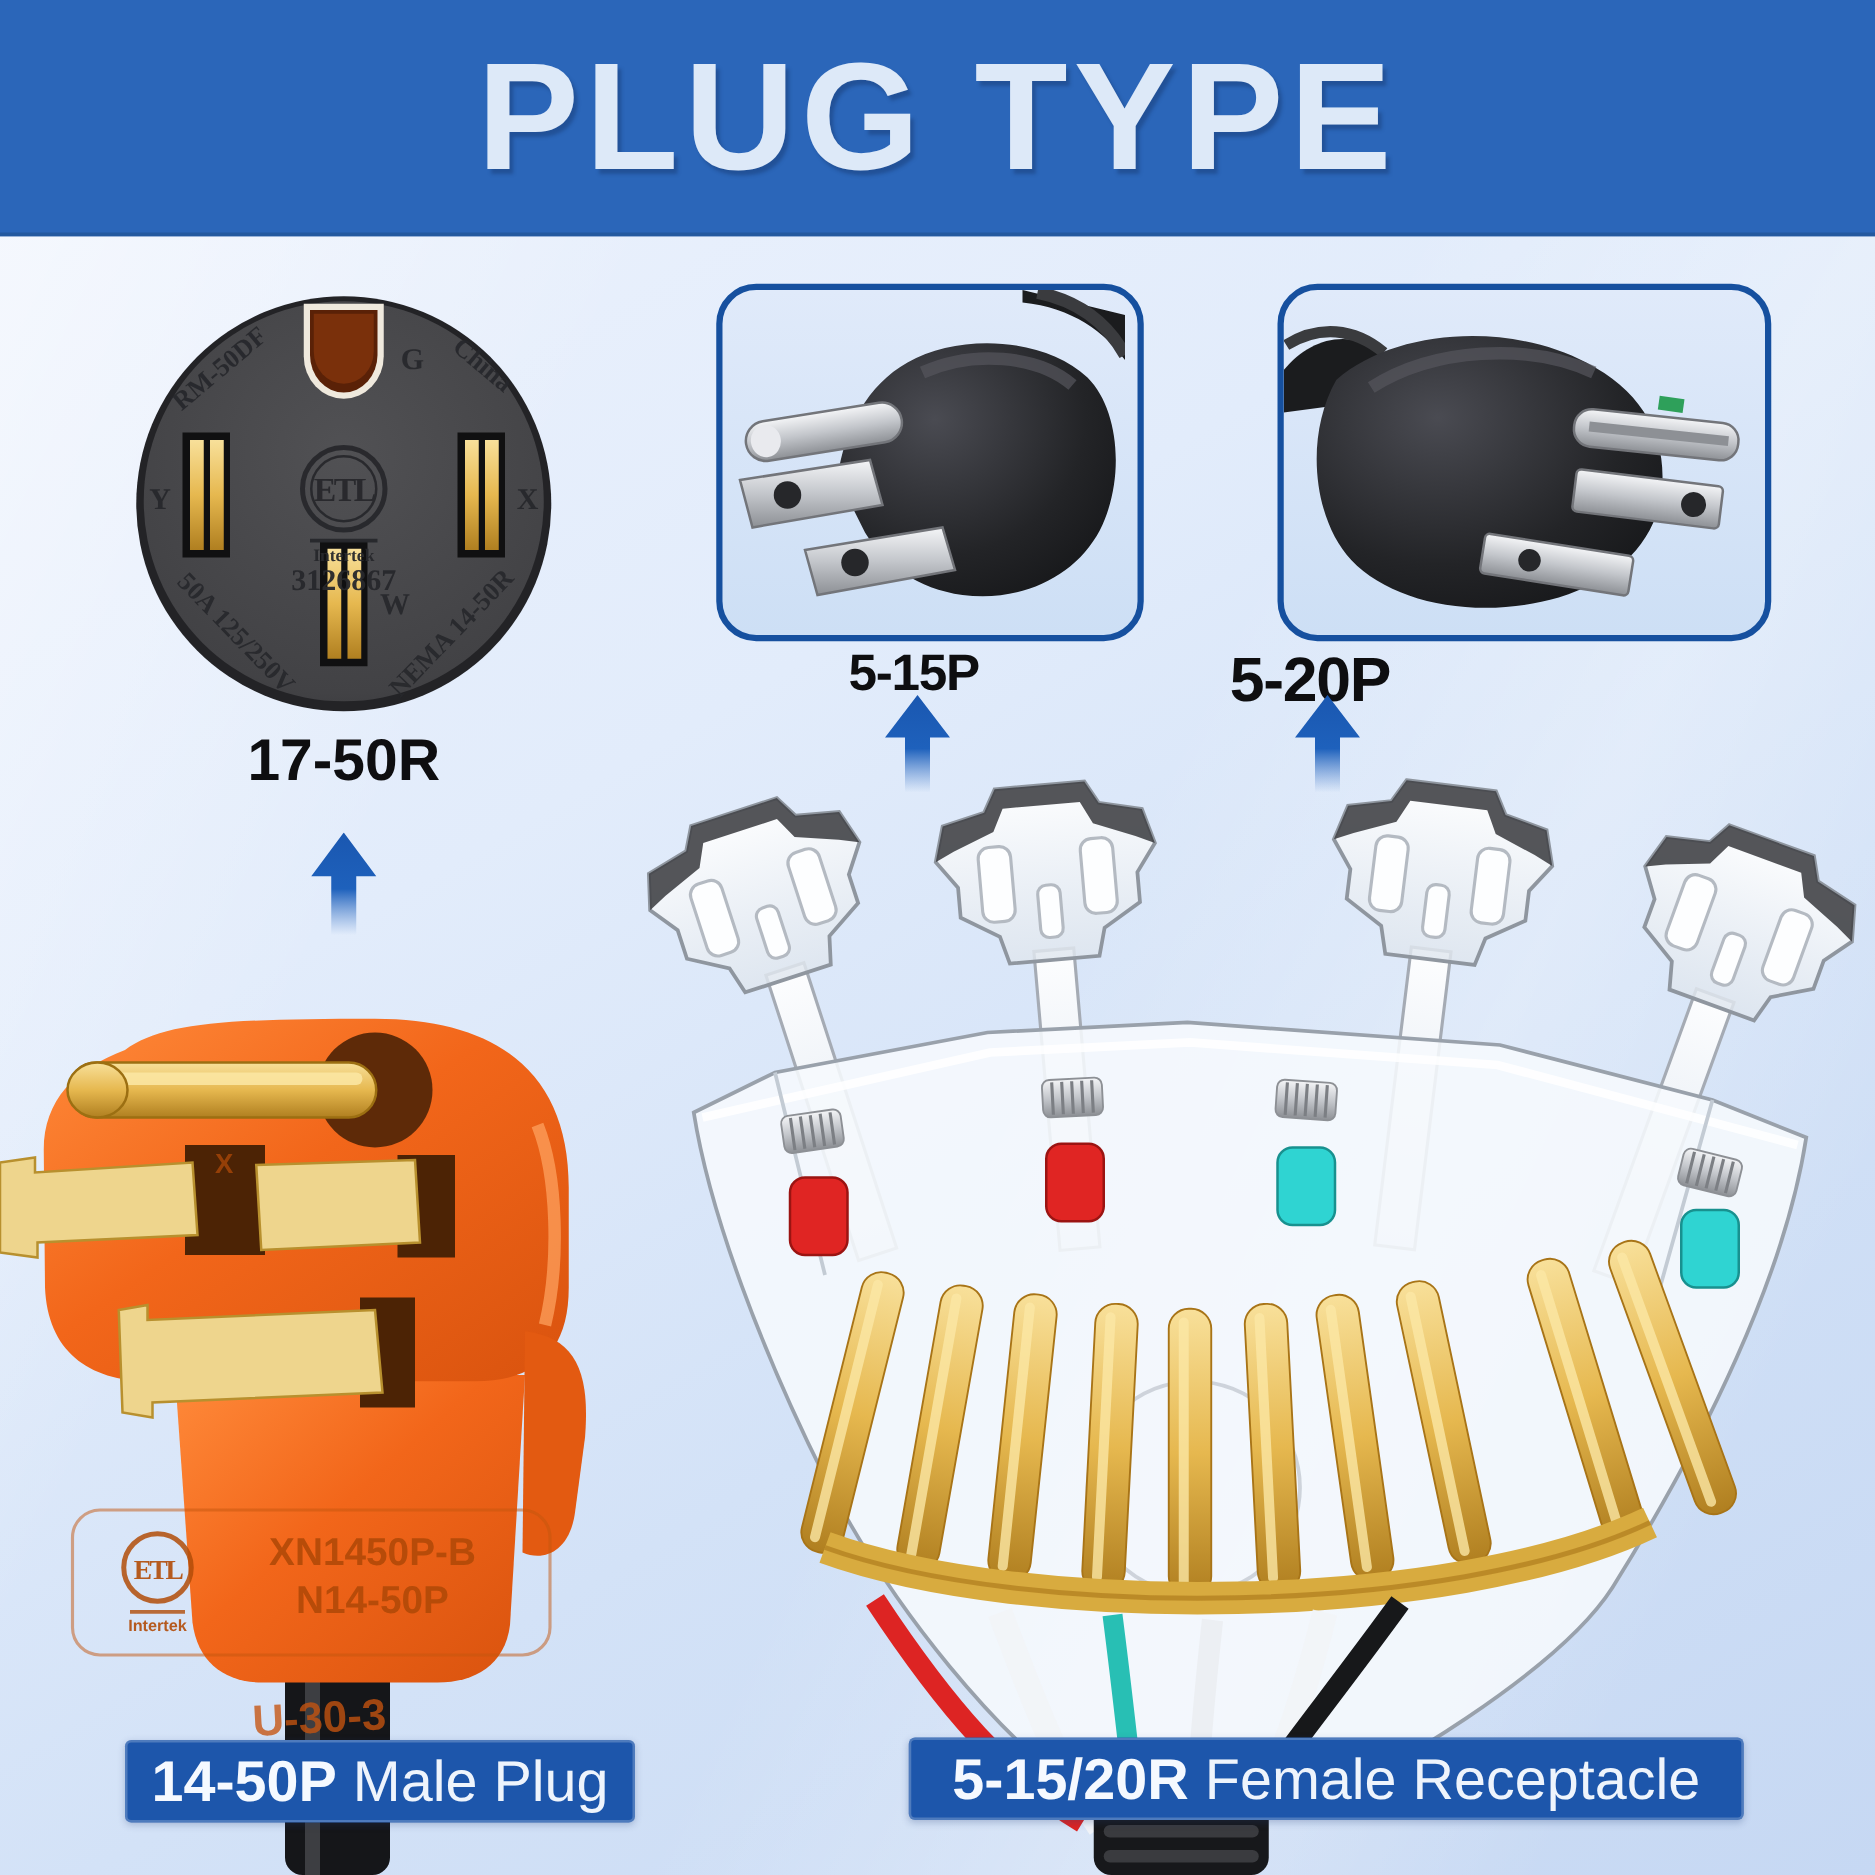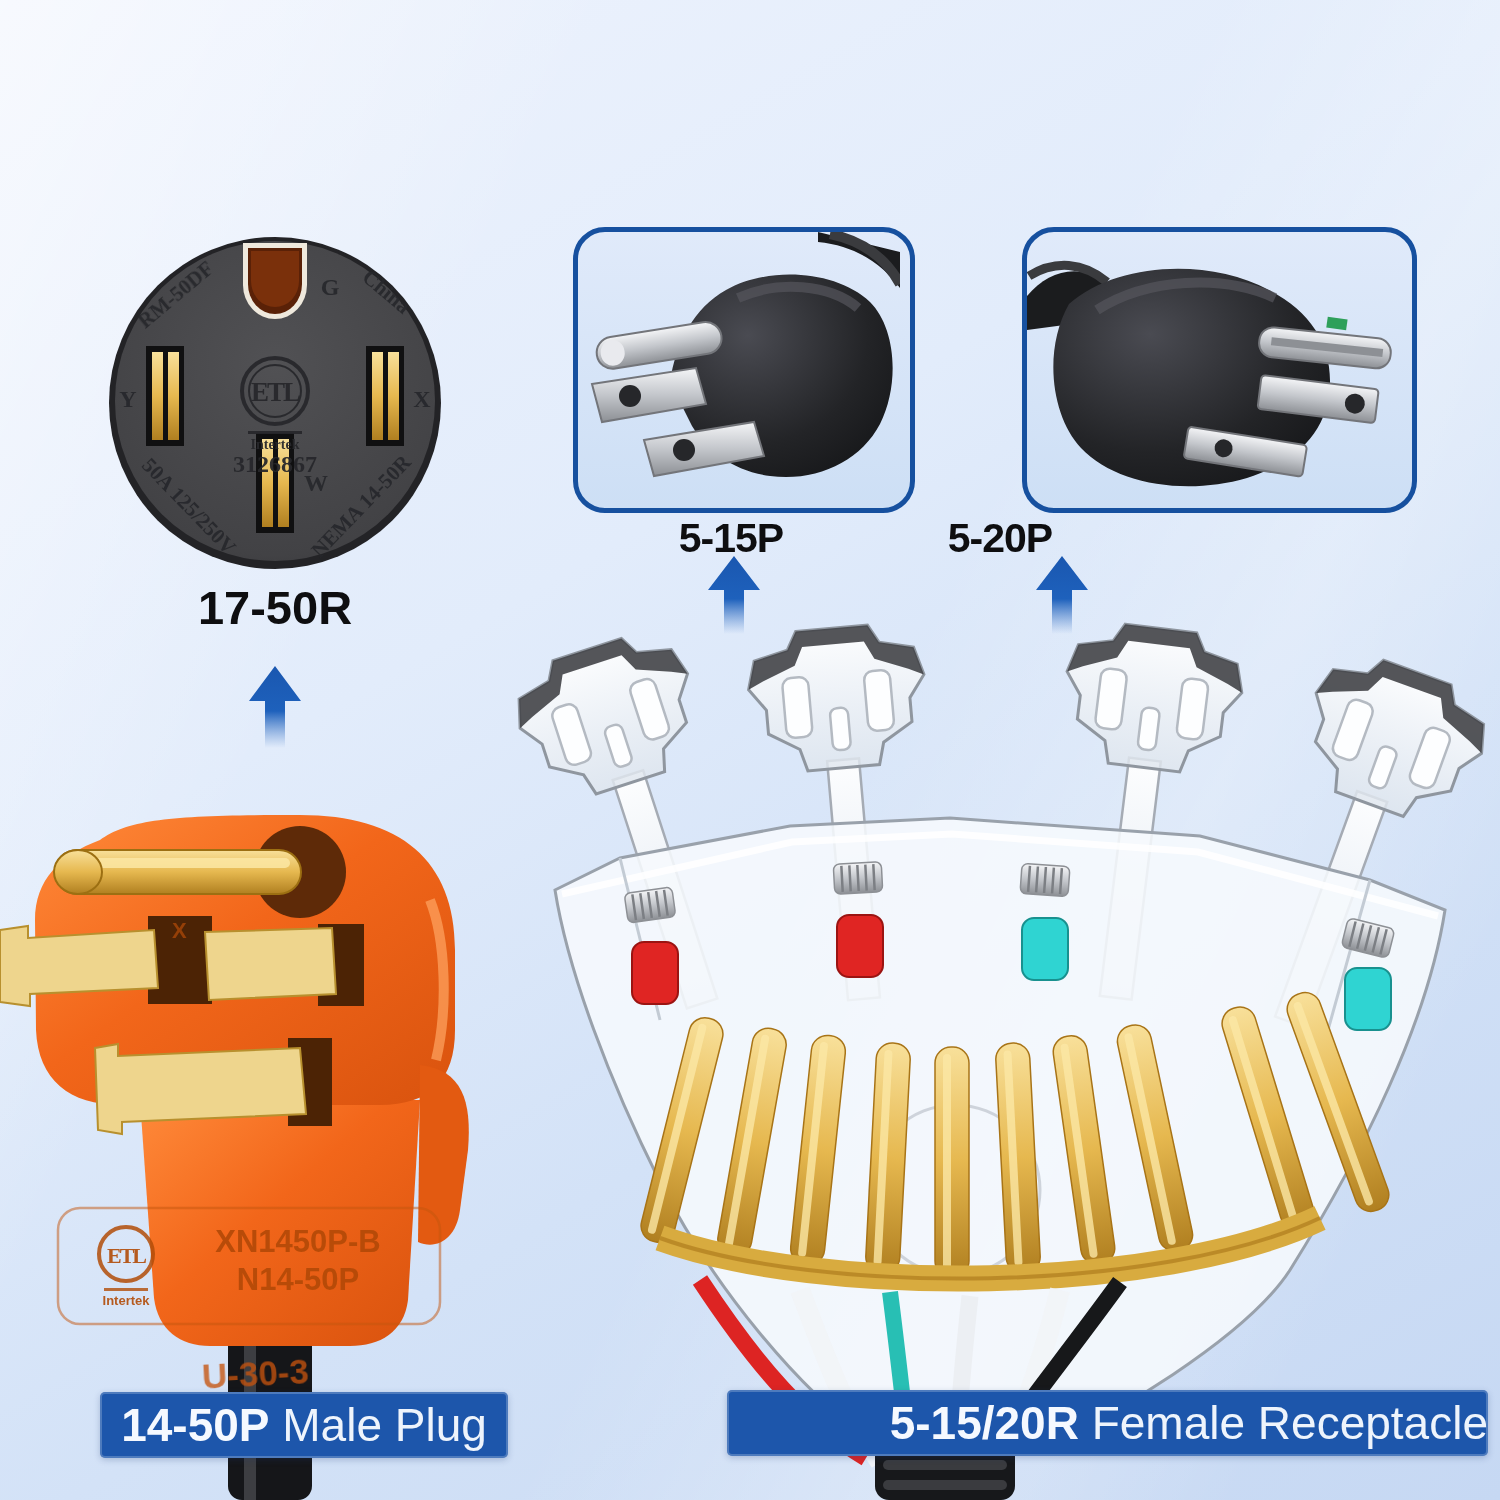--- a/index.html
+++ b/index.html
@@ -9,32 +9,32 @@
   .canvas::before{content:"";position:absolute;inset:0;
     background:linear-gradient(115deg,rgba(255,255,255,.55) 0%,rgba(255,255,255,0) 28%,rgba(255,255,255,0) 55%,rgba(255,255,255,.28) 72%,rgba(255,255,255,0) 88%);}
   .banner{position:absolute;left:0;top:0;width:1500px;height:186px;background:#2b66b9;
     border-bottom:3px solid #24599f;}
   .banner h1{margin:0;height:186px;line-height:186px;text-align:center;
     font-size:122px;font-weight:700;letter-spacing:5px;color:#dde9f8;
     text-shadow:3px 4px 3px rgba(17,42,88,.35);}
   .big-label{position:absolute;transform:translateX(-50%);color:#0e0e10;font-weight:700;white-space:nowrap;}
   .lbl-1450r{left:275px;top:580px;font-size:47px;}
   .lbl-515{left:731px;top:515px;font-size:41px;letter-spacing:-1px;}
-  .lbl-520{left:1000px;top:515px;font-size:41px;letter-spacing:-1px;}
+  .lbl-520{left:1048px;top:515px;font-size:50px;letter-spacing:-1px;}
   .arrow{position:absolute;}
   .photo-box{position:absolute;border:5px solid #16509f;border-radius:32px;
     background:linear-gradient(180deg,#e0eafa,#cddff5);overflow:hidden;}
   .box-515{left:573px;top:227px;width:332px;height:276px;}
   .box-520{left:1022px;top:227px;width:385px;height:276px;}
   .caption{position:absolute;height:66px;line-height:66px;background:#1d56ab;border-radius:5px;
     box-shadow:inset 0 0 0 2px rgba(255,255,255,.22), 0 2px 6px rgba(30,60,120,.25);
     color:#eef4fc;text-align:center;font-size:46px;white-space:nowrap;}
   .caption b{font-weight:700;color:#f5f9ff;}
   .cap-left{left:100px;top:1392px;width:408px;}
-  .cap-right{left:727px;top:1390px;width:761px;text-align:right;}
+  .cap-right{left:727px;top:1390px;width:668px;}
   svg{position:absolute;display:block;}
   svg.inline{position:static;}
   text{font-family:"Liberation Serif",serif;}
   .sans{font-family:"Liberation Sans",sans-serif;}
 </style>
 </head>
 <body>
 
 <div class="canvas">
 
@@ -76,20 +76,23 @@
           <stop offset="0.45" stop-color="#f2661a"></stop>
         <stop offset="1" stop-color="#d9530e"></stop>
       </linearGradient>
       <linearGradient id="g-clear" x1="0" y1="0" x2="0" y2="1">
         <stop offset="0" stop-color="#ffffff" stop-opacity="0.95"></stop>
         <stop offset="1" stop-color="#dfe6ee" stop-opacity="0.82"></stop>
       </linearGradient>
     </defs>
   </svg>
 
+  <header class="banner">
+    <h1>PLUG TYPE</h1>
+  </header>
 
   <svg style="left:100px;top:225px" width="350" height="350" viewBox="0 0 350 350">
     <circle cx="175" cy="178" r="166" fill="#232326"></circle>
     <circle cx="175" cy="176" r="160" fill="url(#g-dial)"></circle>
 
     <g>
       <path d="M143,18 h64 v42 a32,34 0 0 1 -64,0 z" fill="#efe9dd"></path>
       <path d="M148,23 h54 v36 a27,30 0 0 1 -54,0 z" fill="#5a2107"></path>
       <path d="M151,26 h48 v30 a24,26 0 0 1 -48,0 z" fill="#7a300b"></path>
     </g>

